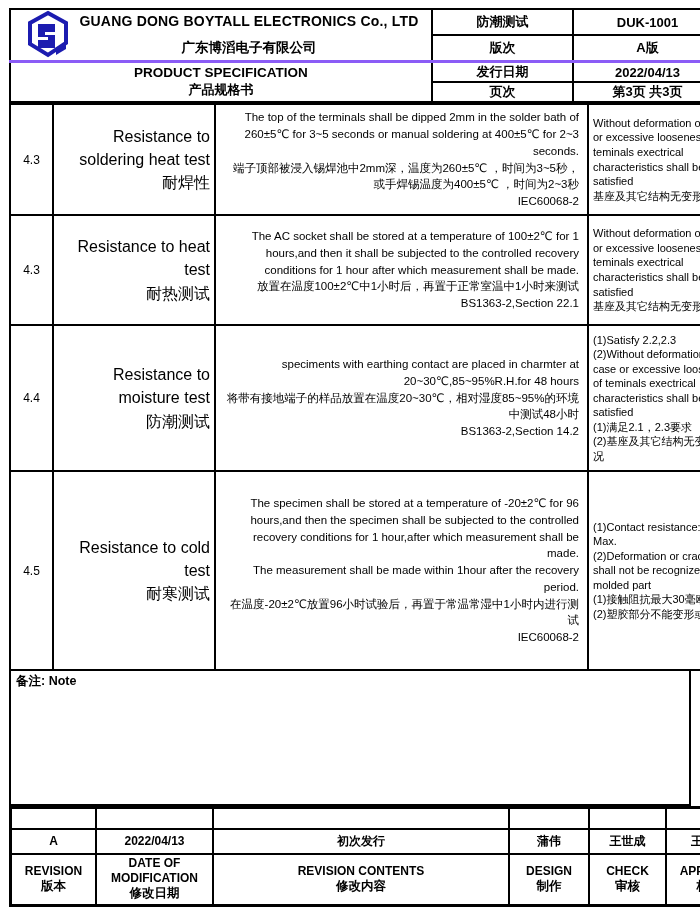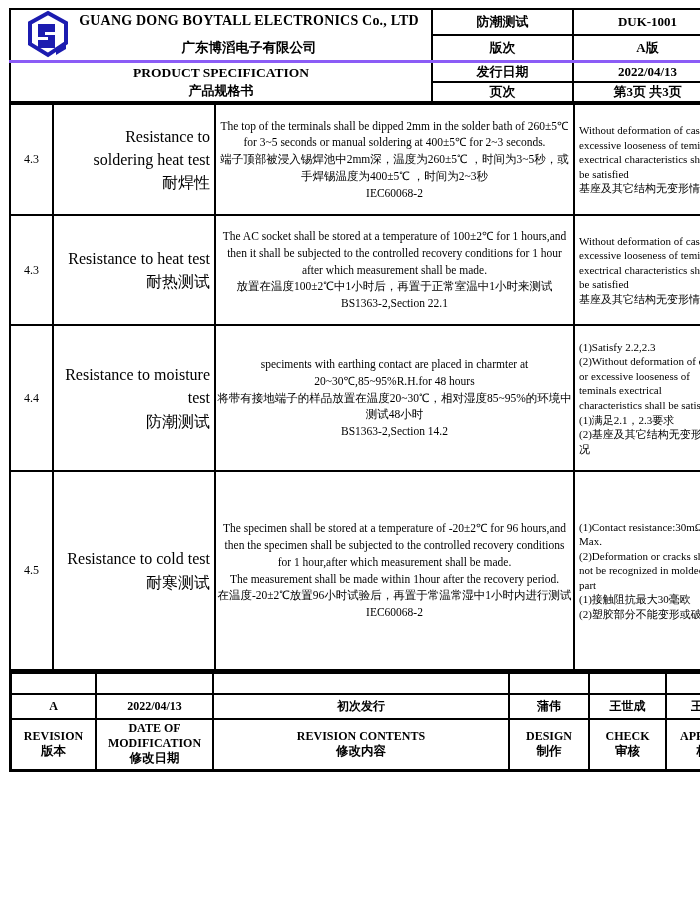--- a/index.html
+++ b/index.html
@@ -1,41 +1,41 @@
 <!DOCTYPE html>
 <html><head>
 <meta charset="utf-8">
 <style>
   html,body{margin:0;padding:0;background:#fff;}
   body{width:700px;height:910px;font-family:"Liberation Sans","DejaVu Sans",sans-serif;color:#000;}
   .page{position:relative;width:700px;height:910px;background:#fff;overflow:hidden;}
   .doc{position:absolute;left:9px;top:8px;width:682px;}
   table{border-collapse:collapse;table-layout:fixed;width:682px;}
-  td{border:2px solid #000;padding:0 4px;overflow:hidden;font-family:Liberation Serif, serif;}
+  td{border:2px solid #000;padding:0 4px;overflow:hidden;}
 
   
   .hdr-table{border:2px solid #000;}
   .hdr-left{width:412px;text-align:center;vertical-align:middle;}
   .hdr-label{width:131px;text-align:center;vertical-align:middle;font-weight:bold;font-size:13px;}
   .hdr-value{width:139px;text-align:center;vertical-align:middle;font-weight:bold;font-size:13px;}
   .band2 td{border-top:3px solid #8b5cf6;}
   .company-wrap{display:flex;align-items:center;justify-content:flex-start;padding-left:10px;}
   .company-text{flex:1;text-align:center;}
   .company-en{font-weight:bold;font-size:14px;letter-spacing:0.2px;}
   .company-cn{font-weight:bold;font-size:13.5px;margin-top:10px;}
   .title-en{font-weight:bold;font-size:13.5px;}
   .title-cn{font-weight:bold;font-size:13px;margin-top:1px;}
   .r26{height:26px;} .r18{height:18px;}
 
   
   .spec-table{border:2px solid #000;border-top:0;}
   .spec-table td{vertical-align:middle;}
   .col-no{width:33px;text-align:center;font-size:12px;}
   .col-name{width:152px;text-align:right;font-size:16px;line-height:1.45;white-space:pre-line;}
-  .col-desc{width:355px;text-align:center;font-size:11.5px;line-height:1.45;white-space:pre-line;padding:3px 1px;}
+  .col-desc{width:355px;text-align:right;font-size:11.5px;line-height:1.45;white-space:pre-line;padding:3px 8px;}
   .col-req{width:142px;text-align:left;font-size:11px;line-height:1.32;white-space:pre-line;padding:3px 4px;}
   .row1{height:111px;} .row2{height:110px;} .row3{height:146px;} .row4{height:199px;}
 
   
   .note-box{border:2px solid #000;border-top:0;height:129px;padding:2px 5px;font-weight:bold;font-size:12.5px;}
 
   
   .rev-table{border:3px solid #000;}
   .rev-table td{text-align:center;vertical-align:middle;}
   .rev-empty{height:21px;}
@@ -136,20 +136,23 @@
 在温度-20±2℃放置96小时试验后，再置于常温常湿中1小时内进行测试
 IEC60068-2</td>
         <td class="col-req">(1)Contact resistance:30mΩ Max.
 (2)Deformation or cracks shall not be recognized in molded part
 (1)接触阻抗最大30毫欧
 (2)塑胶部分不能变形或破裂</td>
       </tr>
     </tbody>
       </table>
 
+    <div class="note-box">
+      <span>备注: Note</span>
+    </div>
 
     <table class="rev-table">
       <tbody>
           <tr class="rev-empty">
         <td class="rc1"></td>
         <td class="rc2"></td>
         <td class="rc3"></td>
         <td class="rc4"></td>
         <td class="rc5"></td>
         <td class="rc6"></td>

